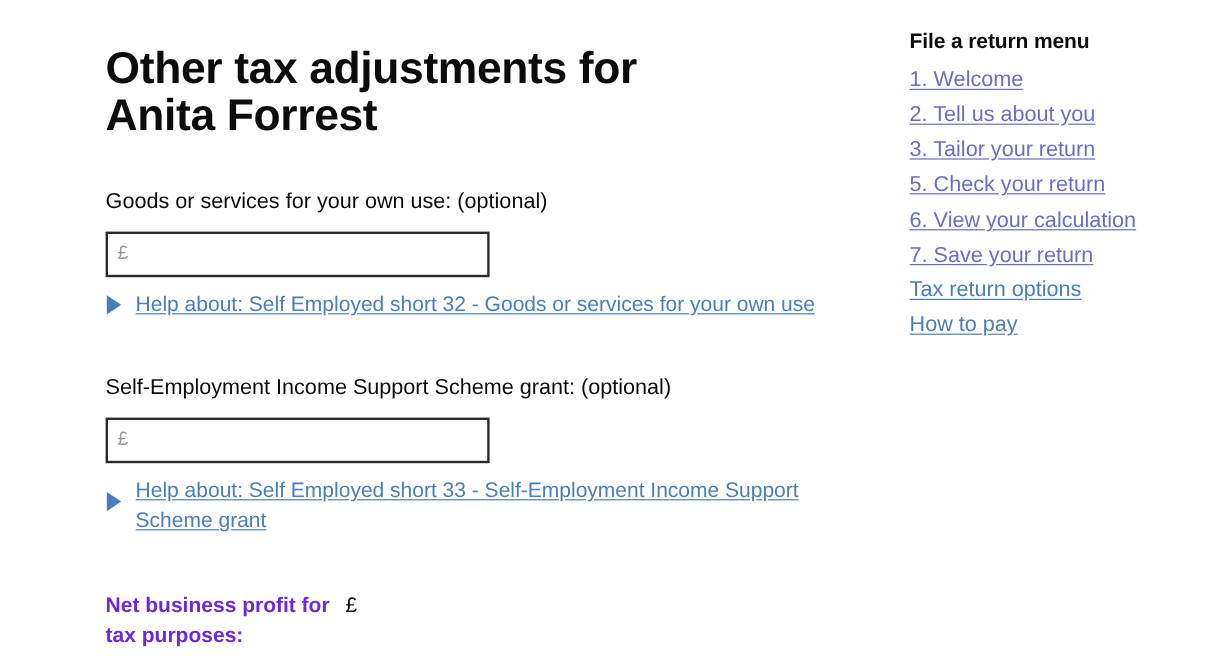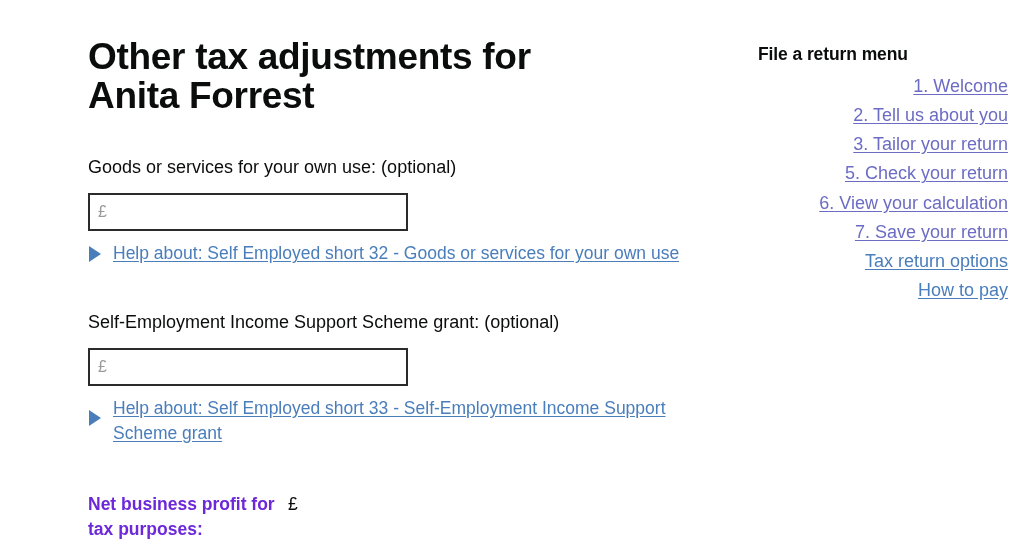--- a/index.html
+++ b/index.html
@@ -133,36 +133,36 @@
     background: #c9c9ce;
     margin-top: 22px;
   }
 
   
   .sidebar {
     position: absolute;
     left: 758px;
     top: 0;
     width: 250px;
-    padding-top: 43px;
+    padding-top: 23px;
   }
   .sidebar-title {
     font-size: 17.5px;
     font-weight: 700;
     color: #0b0c0c;
     margin: 0 0 6px 0;
     line-height: 1.3;
     letter-spacing: -0.1px;
   }
   .sidebar-list {
     list-style: none;
     margin: 0;
     padding: 0;
   }
-  .sidebar-list li { margin: 0; padding: 0; text-align: right; }
+  .sidebar-list li { margin: 0; padding: 0; }
   .sidebar-link {
     display: inline-block;
     font-size: 18px;
     line-height: 29.2px;
     color: #6c6cc4;
     text-decoration: underline;
     text-underline-offset: 2px;
     cursor: pointer;
     white-space: nowrap;
   }

